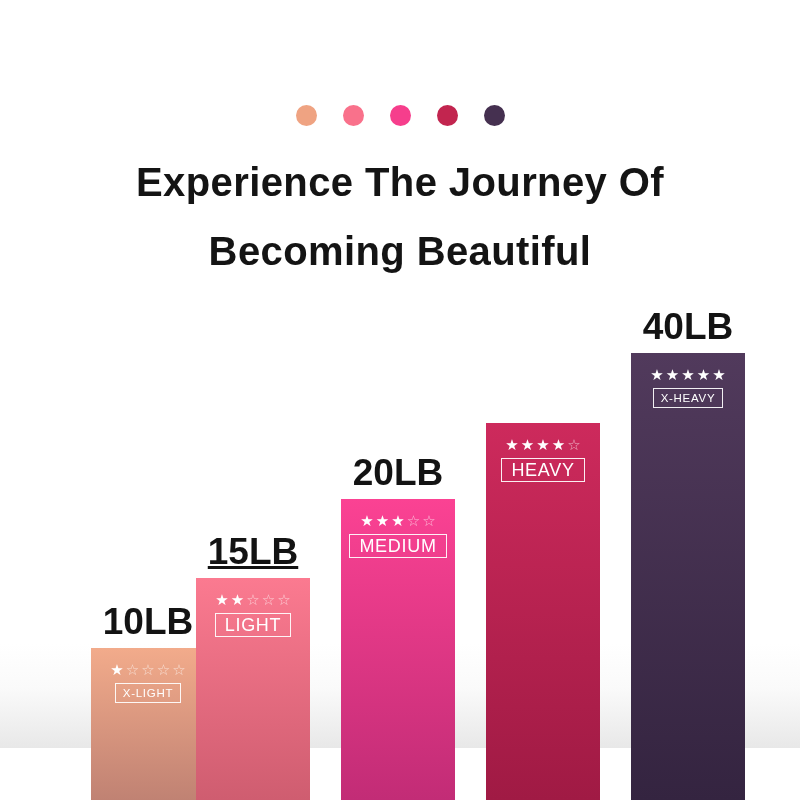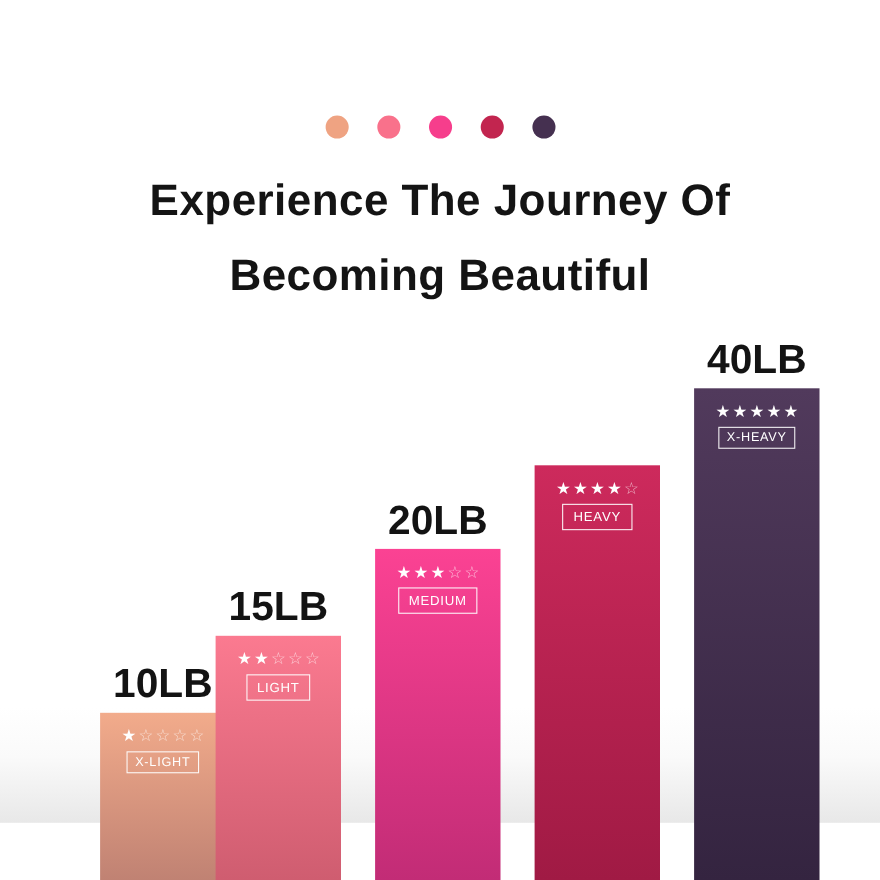--- a/index.html
+++ b/index.html
@@ -65,21 +65,21 @@
     display:flex; gap:2px;
     font-size:15px; line-height:15px;
     color:#ffffff;
     letter-spacing:0px;
   }
   .stars span { display:inline-block; }
   .star-off { opacity:0.62; }
   .tag {
     border:1.6px solid rgba(255,255,255,0.92);
     color:#ffffff;
-    font-size:12px;
+    font-size:18px;
     line-height:12px;
     padding:5px 9px 5px 9px;
     letter-spacing:0.7px;
     white-space:nowrap;
   }
   .tag.small { font-size:11.5px; padding:3px 7px; }
 </style>
 </head>
 <body>
 
@@ -108,21 +108,21 @@
               <span class="star-off">☆</span>
               <span class="star-off">☆</span>
               <span class="star-off">☆</span>
               <span class="star-off">☆</span>
             </div>
             <div class="tag small">X-LIGHT</div>
           </div>
         </div>
       </div>
       <div class="col" style="left: 196px; height: 270px;">
-        <div class="lbl" style="bottom: 228px;">15LB</div>
+        <div class="lbl" style="bottom: 228px; text-decoration: underline;">15LB</div>
         <div class="bar" style="height: 222px; background: linear-gradient(rgb(251, 122, 144) 0%, rgb(207, 93, 112) 100%);">
           <div class="badgebox">
             <div class="stars">
               <span class="star-on">★</span>
               <span class="star-on">★</span>
               <span class="star-off">☆</span>
               <span class="star-off">☆</span>
               <span class="star-off">☆</span>
             </div>
             <div class="tag">LIGHT</div>

